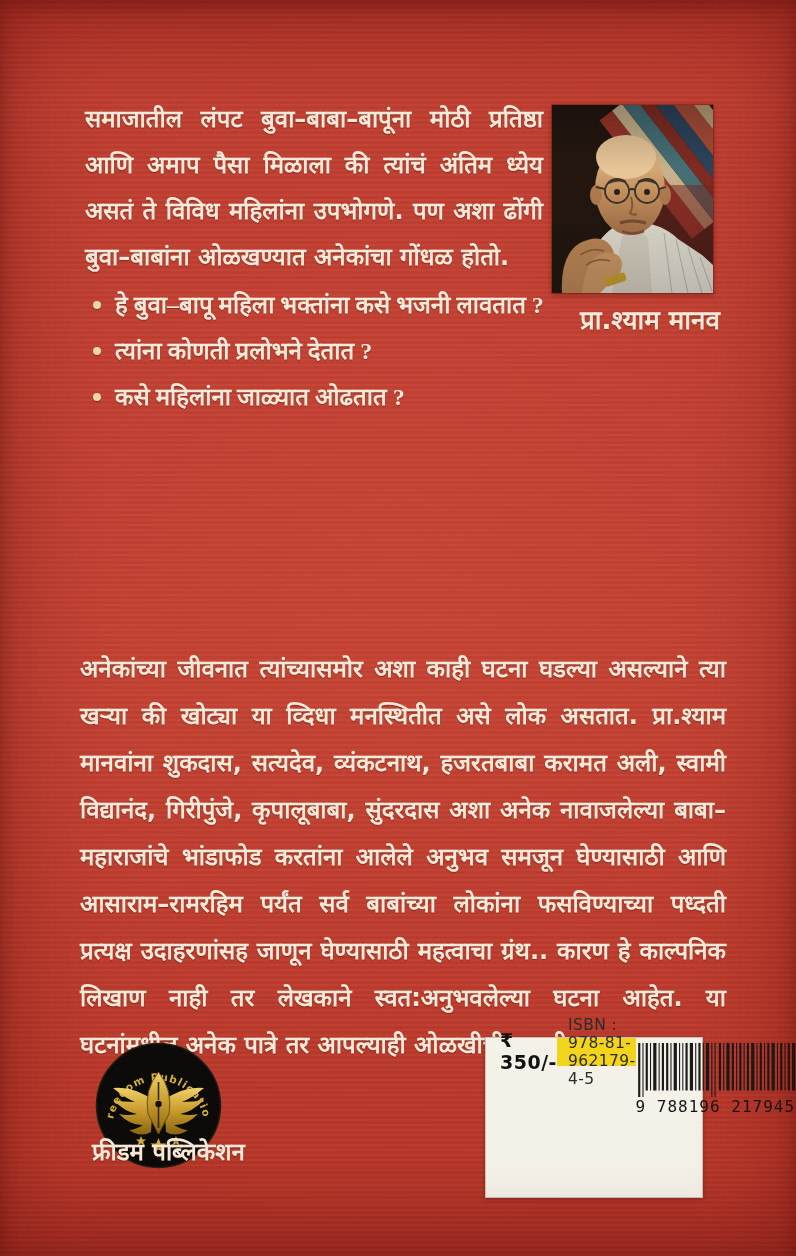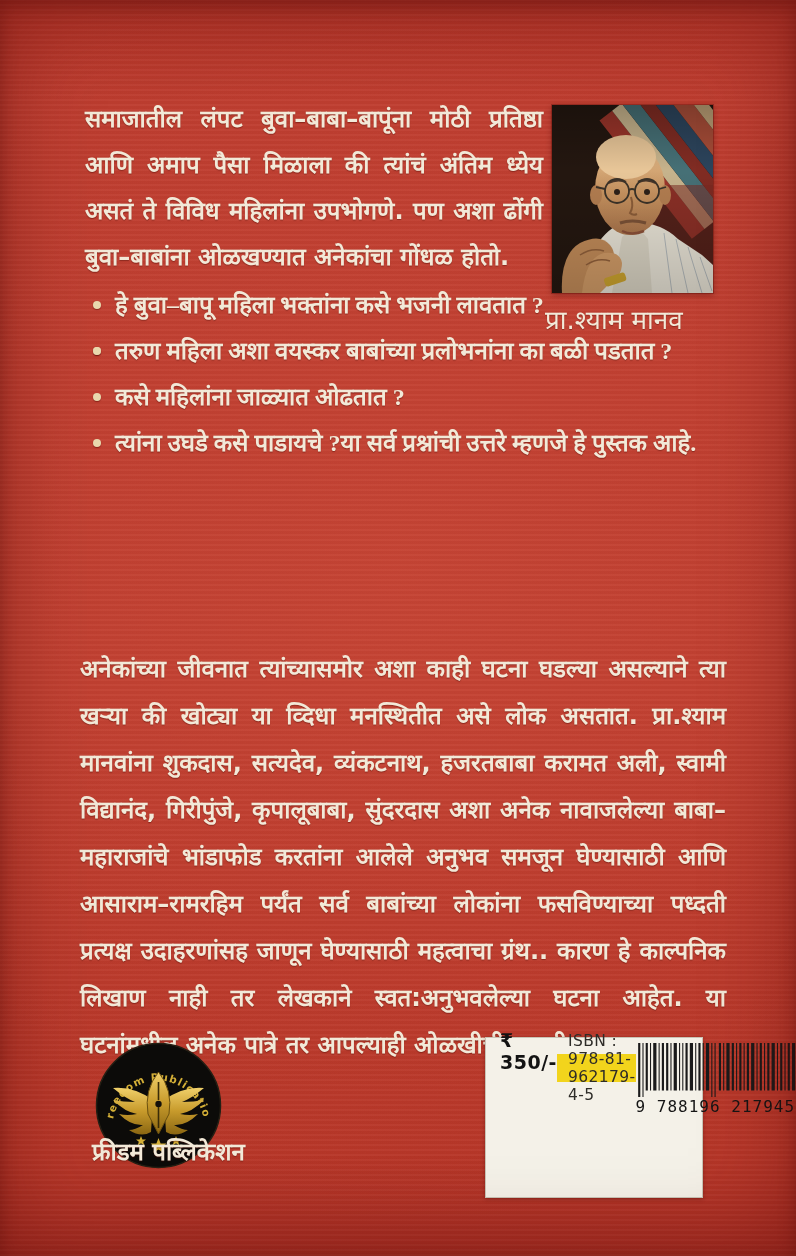--- a/index.html
+++ b/index.html
@@ -25,21 +25,21 @@
     text-align:justify;color:#f2e9d8;
     text-shadow:0 1px 1px rgba(80,10,5,0.45);
   }
   
   .photo{
     position:absolute;left:552px;top:105px;width:161px;height:188px;
     box-shadow:0 0 0 1px rgba(120,30,20,0.55), 0 2px 6px rgba(60,0,0,0.4);
   }
   .author-name{
     position:absolute;left:545px;top:301px;width:175px;
-    text-align:left;font-size:26px;font-weight:normal;color:#f2e9d8;
+    text-align:right;font-size:26px;font-weight:bold;color:#f2e9d8;
     text-shadow:0 1px 1px rgba(80,10,5,0.45);
     white-space:nowrap;
   }
   
   .questions{
     position:absolute;left:91px;top:282px;width:625px;
     margin:0;padding:0;list-style:none;font-family:Liberation Serif, serif;
   }
   .questions li{
     position:relative;padding-left:24px;margin:0;
@@ -73,21 +73,21 @@
     display:flex;flex-direction:row;box-sizing:border-box;
   }
   .price-row{
     height:26px;display:flex;align-items:center;
     padding-left:14px;font-size:19px;font-weight:bold;color:#131313;
     letter-spacing:0.5px;
   }
   .isbn-band{
     height:28px;display:flex;align-items:center;
     background:#f2d41c;padding-left:11px;
-    font-size:15.5px;color:#2e2c28;letter-spacing:0.4px;margin-top:16px;
+    font-size:15.5px;color:#2e2c28;letter-spacing:0.4px;
   }
   .barcode-zone{
     flex:1;display:flex;flex-direction:column;align-items:flex-start;
     padding-top:5px;
   }
   .barcode-zone svg{display:block;}
   .barcode-digits{
     font-family:"DejaVu Sans Mono","Liberation Mono",monospace;
     font-size:16px;color:#151515;letter-spacing:1px;margin-top:0px;
   }
@@ -173,24 +173,22 @@
       <path d="M34 160 Q46 152 58 156" stroke="#8f5f3a" stroke-width="1.5" fill="none"></path>
       <rect x="52" y="170" width="22" height="9" rx="3" fill="#caa22e" transform="rotate(-18 63 174)"></rect>
     </g>
     <rect x="0" y="0" width="161" height="188" fill="url(#pvig)"></rect>
   </svg>
 
   <div class="author-name">प्रा.श्याम मानव</div>
 
   <ul class="questions">
     <li><span class="q-dot"></span><span>हे बुवा–बापू महिला भक्तांना कसे भजनी लावतात ?</span></li>
-    <li><span class="q-dot"></span></li>
-    <li><span class="q-dot"></span><span>तरुण महिला अशा वयस्कर बाबांच्या प्रलोभनांना का बळी पडतात ?</span></li>
+    <li><span class="q-dot"></span><span>त्यांना कोणती प्रलोभने देतात ?</span></li>
     <li><span class="q-dot"></span><span>कसे महिलांना जाळ्यात ओढतात ?</span></li>
-    <li><span class="q-dot"></span><span>त्यांना उघडे कसे पाडायचे ?या सर्व प्रश्नांची उत्तरे म्हणजे हे पुस्तक आहे.</span></li>
   </ul>
 
   <div class="desc">अनेकांच्या जीवनात त्यांच्यासमोर अशा काही घटना घडल्या असल्याने त्या खऱ्या की खोट्या या व्दिधा मनस्थितीत असे लोक असतात. प्रा.श्याम मानवांना शुकदास, सत्यदेव, व्यंकटनाथ, हजरतबाबा करामत अली, स्वामी विद्यानंद, गिरीपुंजे, कृपालूबाबा, सुंदरदास अशा अनेक नावाजलेल्या बाबा–महाराजांचे भांडाफोड करतांना आलेले अनुभव समजून घेण्यासाठी आणि आसाराम–रामरहिम पर्यंत सर्व बाबांच्या लोकांना फसविण्याच्या पध्दती प्रत्यक्ष उदाहरणांसह जाणून घेण्यासाठी महत्वाचा ग्रंथ.. कारण हे काल्पनिक लिखाण नाही तर लेखकाने स्वत:अनुभवलेल्या घटना आहेत. या घटनांमधील अनेक पात्रे तर आपल्याही ओळखीची असतील.</div>
 
   <svg class="logo" viewBox="0 0 127 127">
     <defs>
       <path id="arcTop" d="M 18 78 A 46 46 0 0 1 109 78" fill="none"></path>
       <linearGradient id="gold" x1="0" y1="0" x2="0" y2="1">
         <stop offset="0" stop-color="#f0d06a"></stop>
         <stop offset="0.5" stop-color="#c79a2b"></stop>

